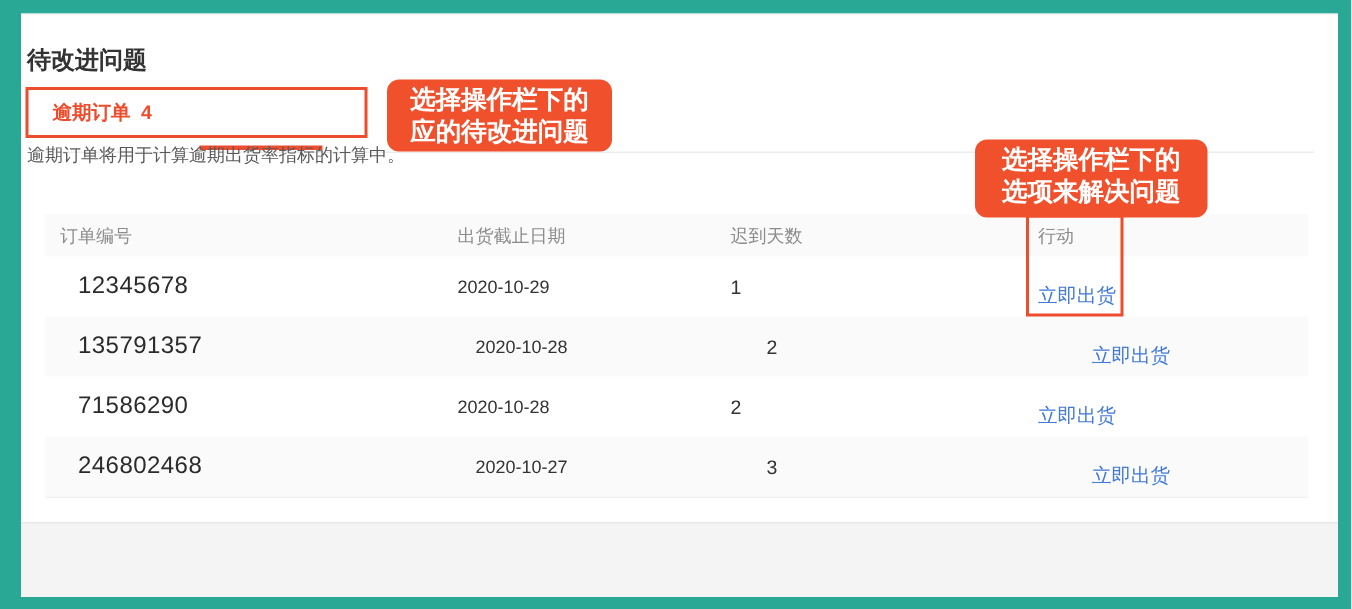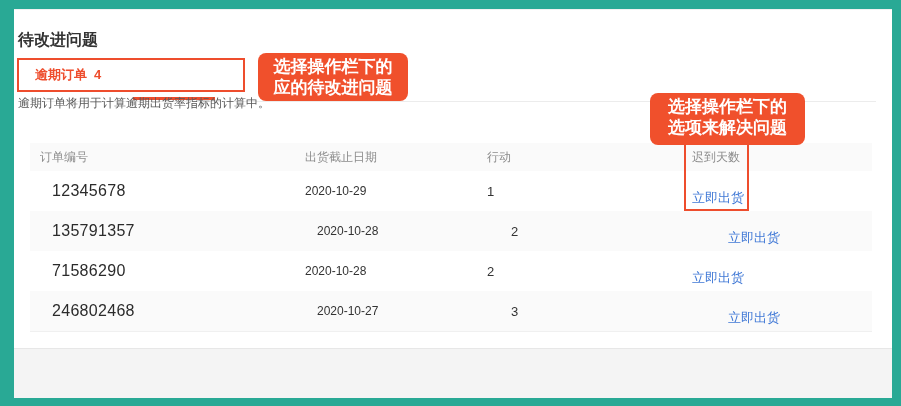--- a/index.html
+++ b/index.html
@@ -68,22 +68,22 @@
         <div>选择操作栏下的</div>
         <div>应的待改进问题</div>
       </div>
 
       <div class="desc">逾期订单将用于计算逾期出货率指标的计算中。</div>
 
       <div class="table">
         <div class="thead">
           <div class="th">订单编号</div>
           <div class="th">出货截止日期</div>
+          <div class="th">迟到天数</div>
           <div class="th">行动</div>
-          <div class="th">迟到天数</div>
         </div>
         <div id="table-body">
             <div class="trow">
     <div class="c1">12345678</div>
     <div class="c2">2020-10-29</div>
     <div class="c3">1</div>
     <div class="c4">
       <a class="ship-link">立即出货</a>
     </div>
   </div>

